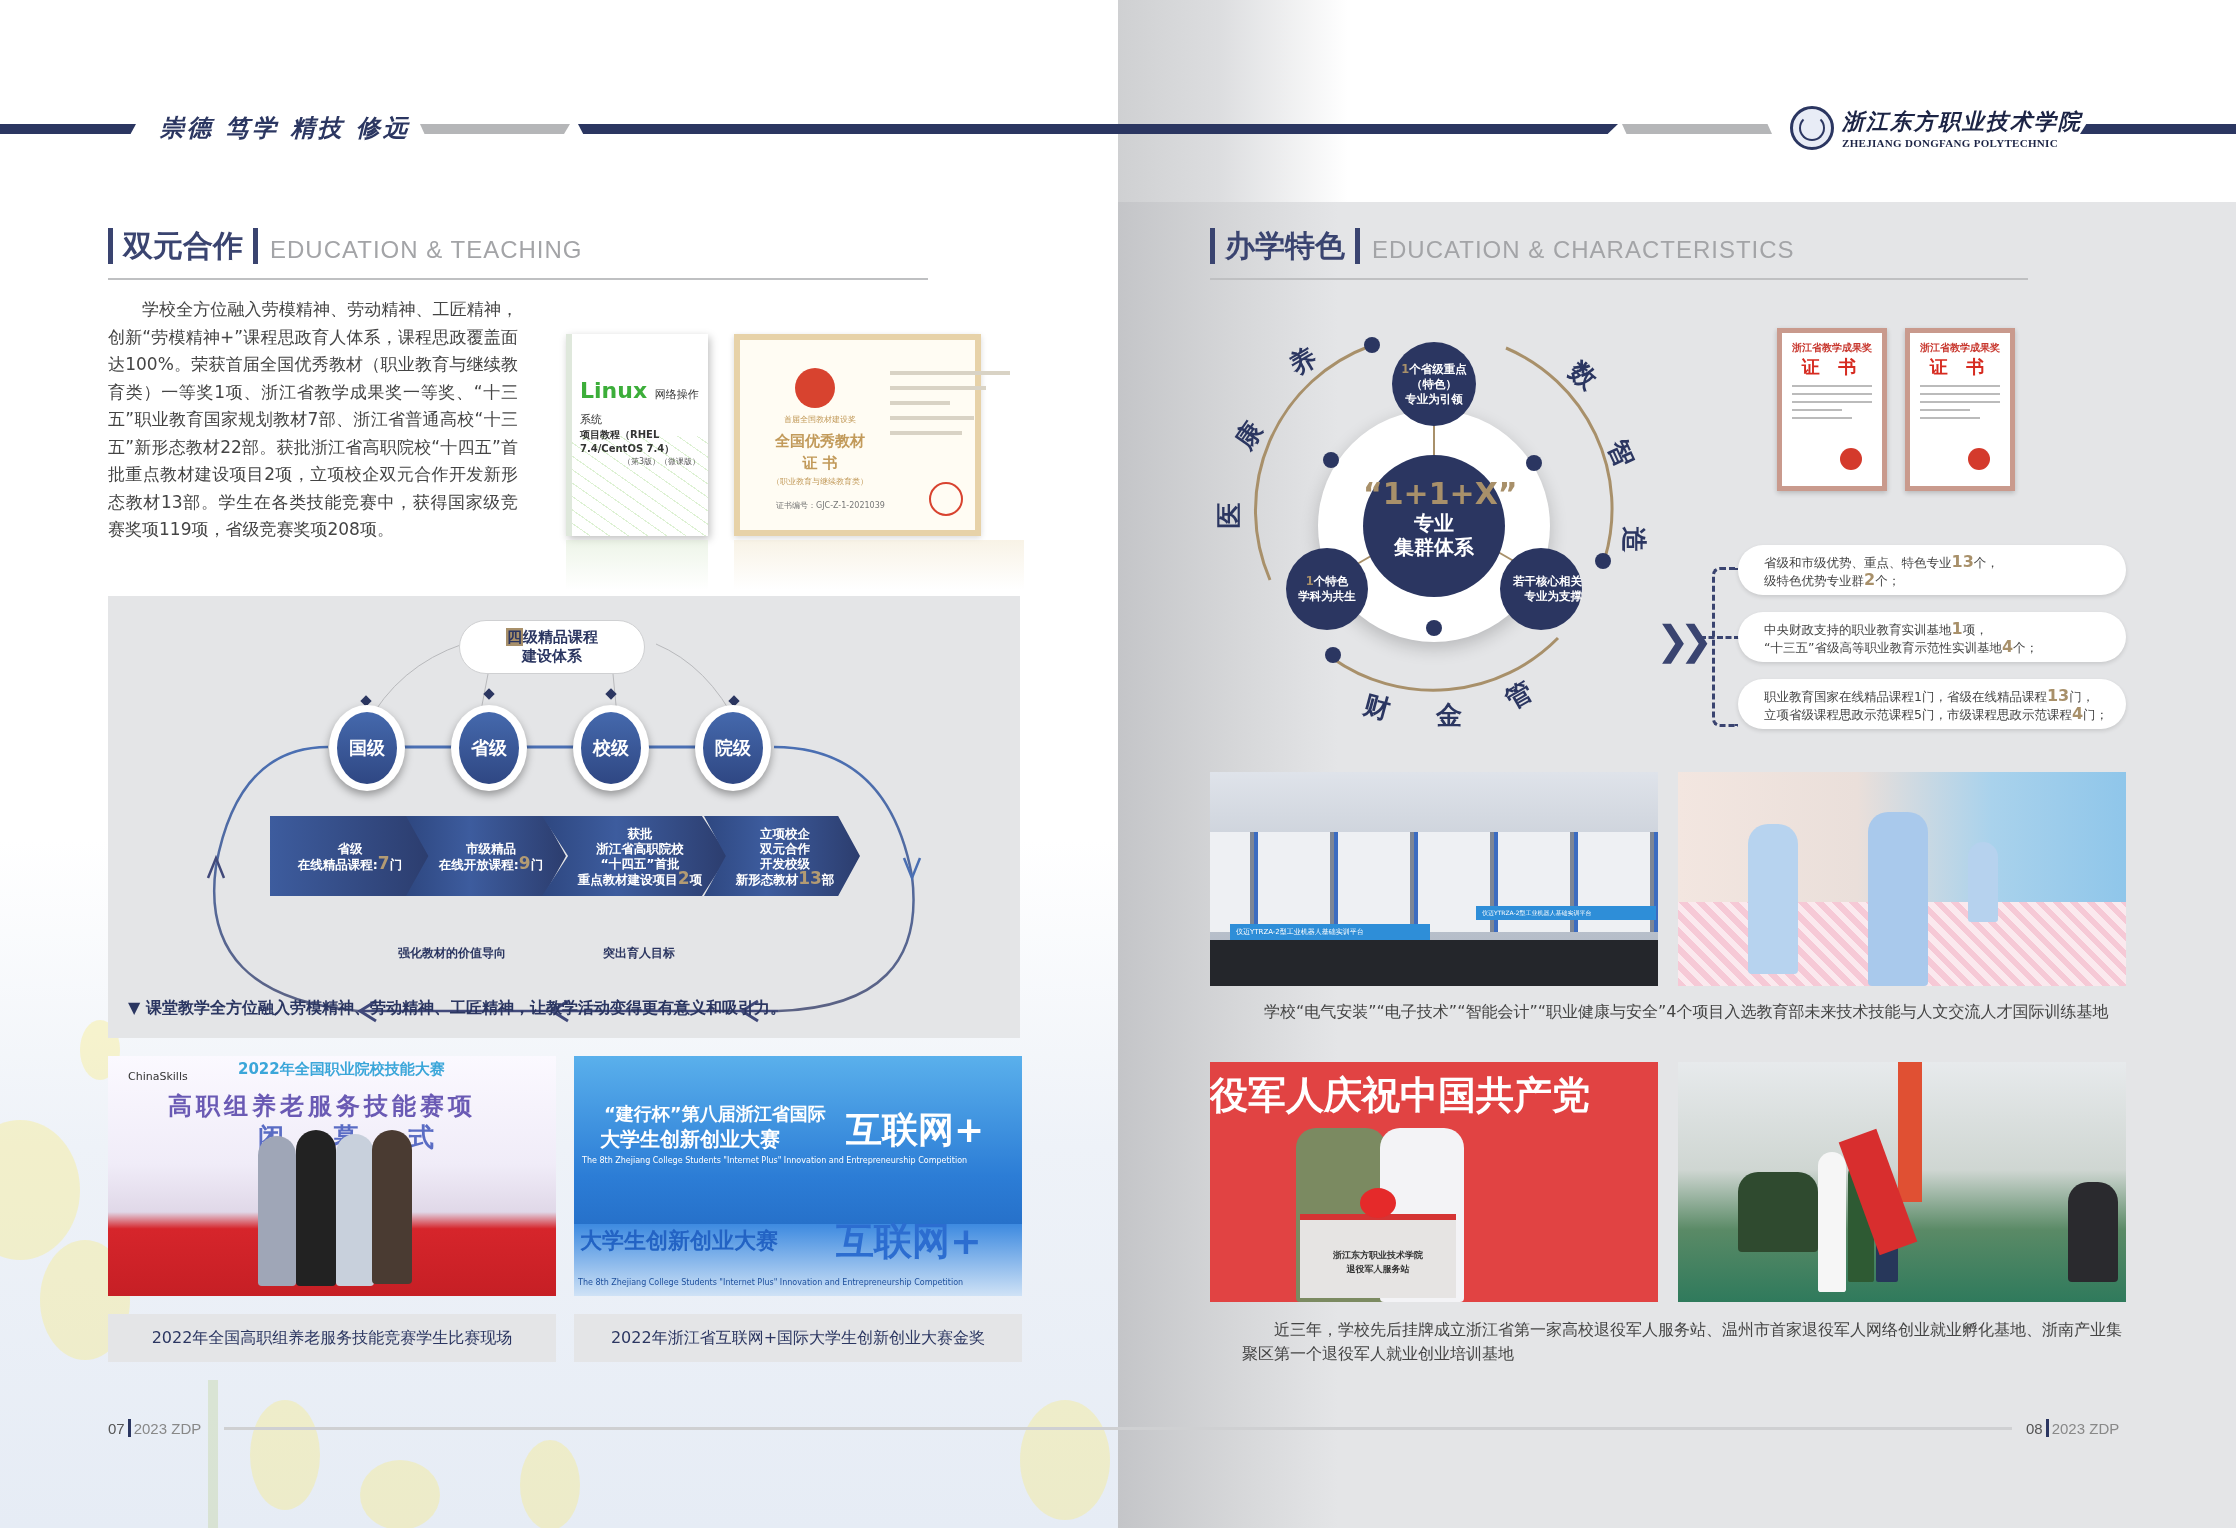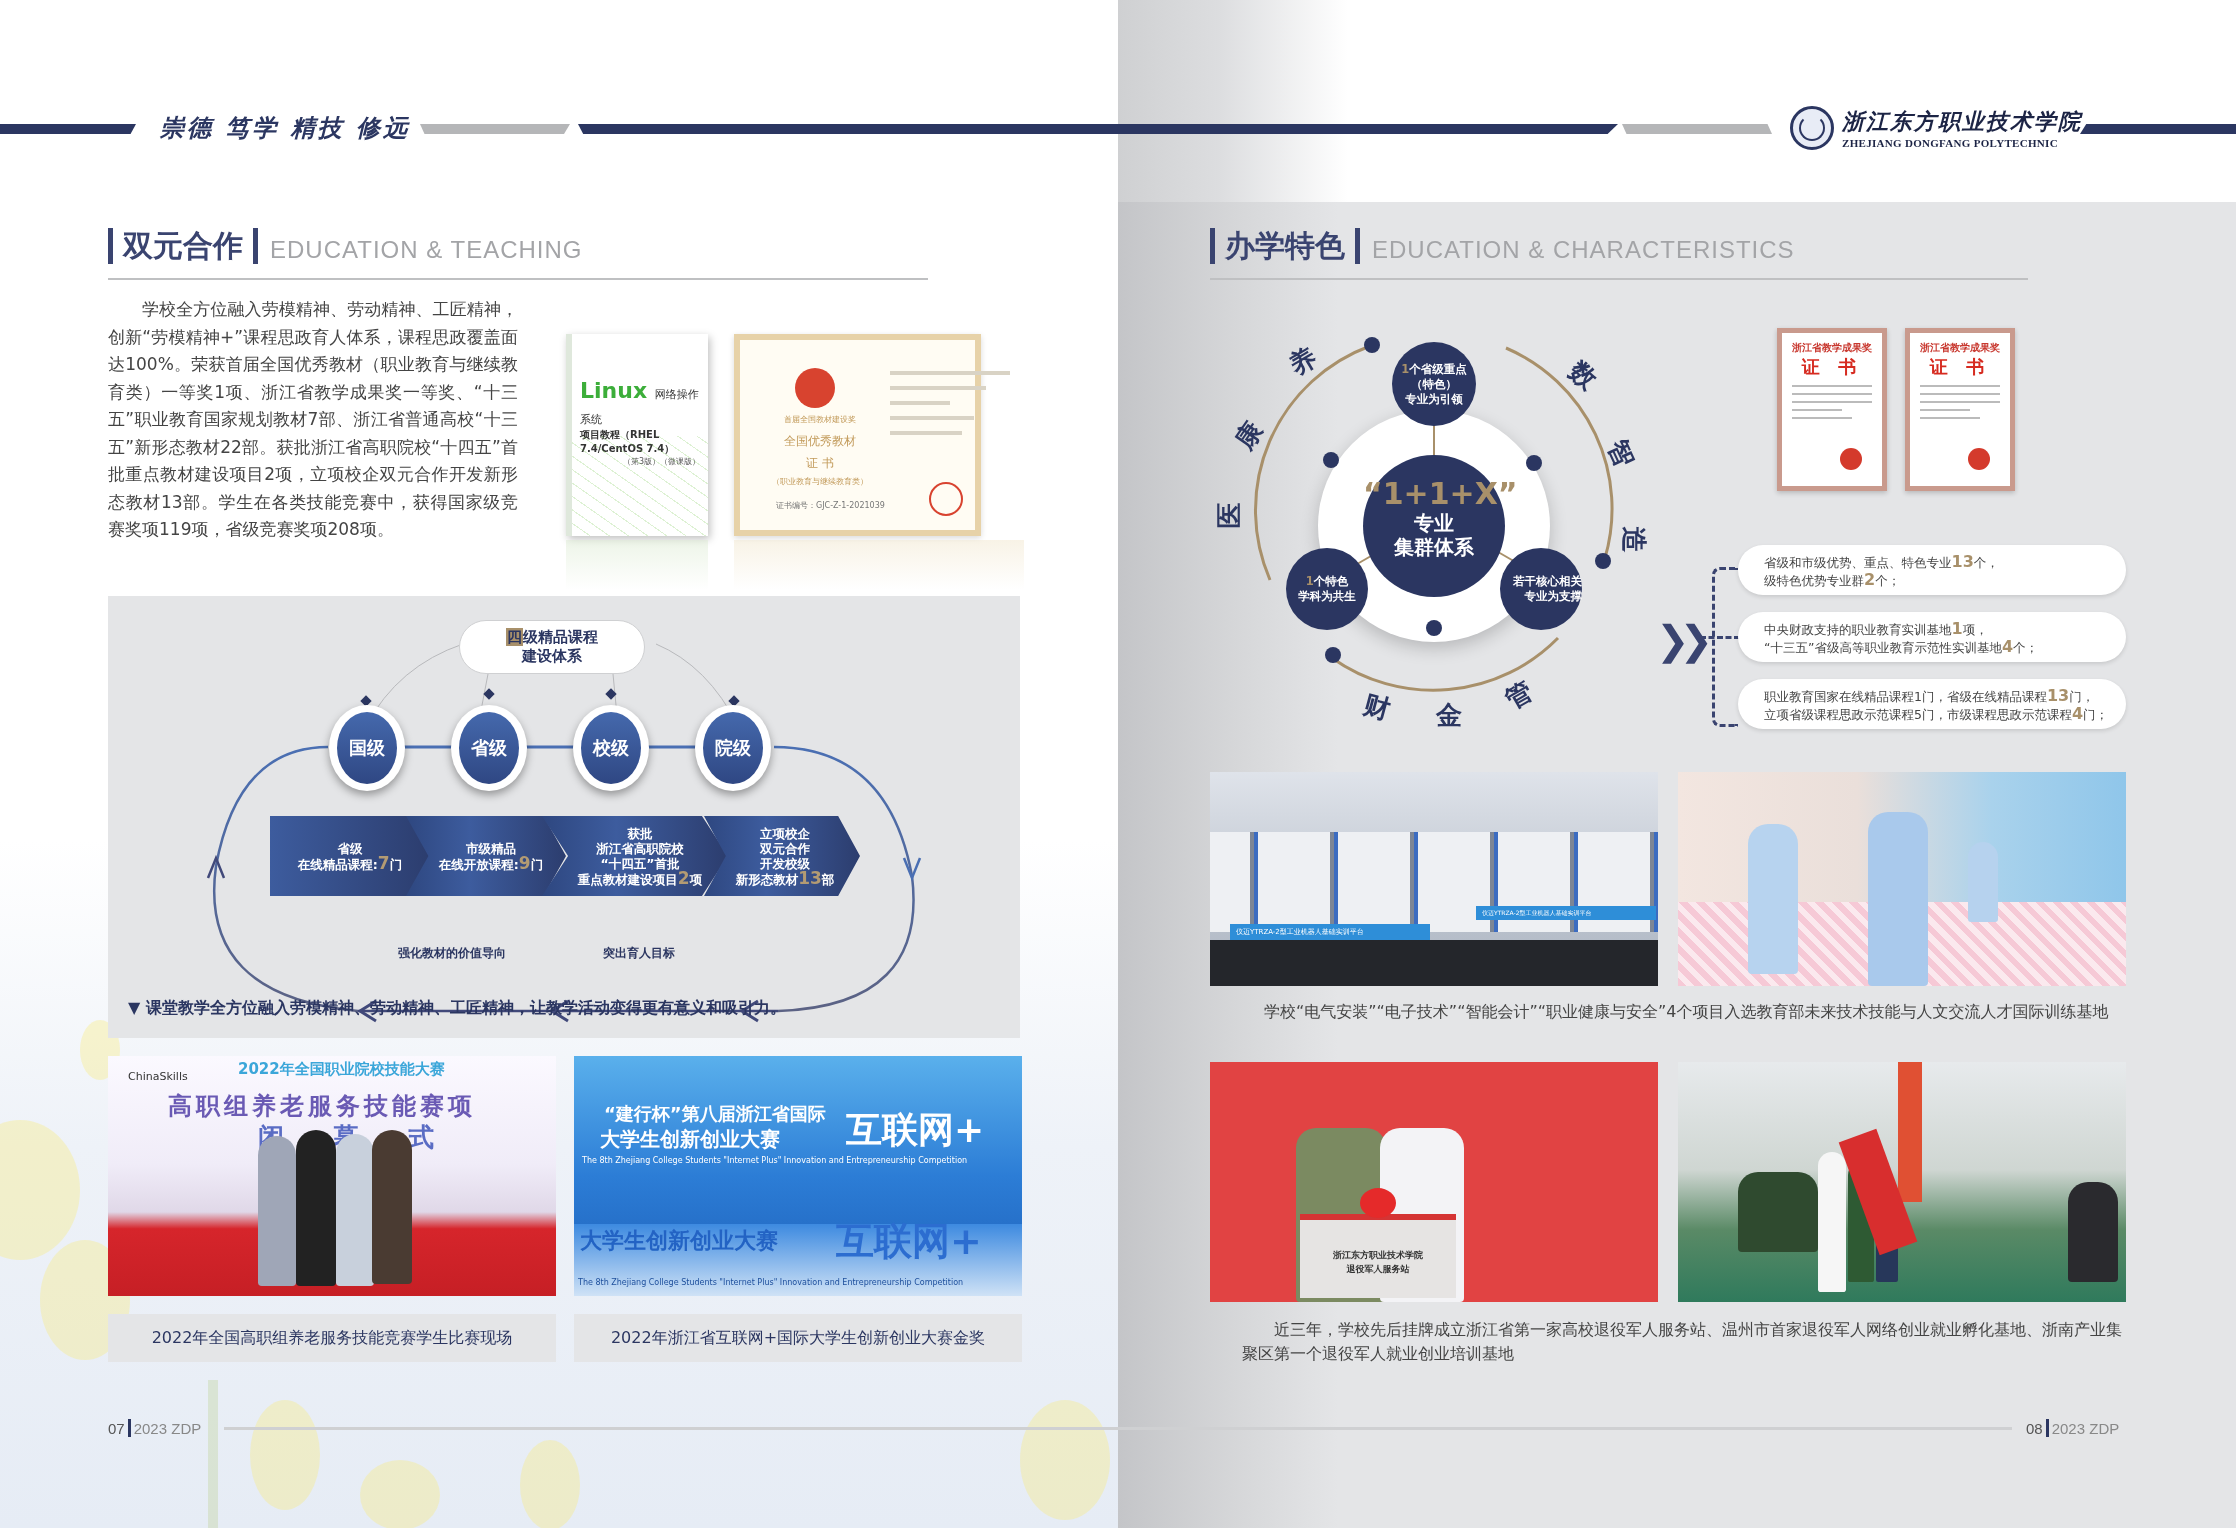--- a/index.html
+++ b/index.html
@@ -44,21 +44,21 @@
   .book .b-sub { font-size: 10px; color: #333; font-weight: bold; }
   .book .b-sub2 { font-size: 8px; color: #555; text-align: right; }
   .book .b-net { position: absolute; left: 0; bottom: 0; width: 100%; height: 100px;
     background: repeating-linear-gradient(35deg, transparent 0 10px, rgba(120,200,80,0.25) 10px 11px); }
   .book-reflect { position: absolute; left: 566px; top: 540px; width: 142px; height: 50px;
     background: linear-gradient(180deg, rgba(220,235,210,0.5), rgba(255,255,255,0)); }
 
   .cert { position: absolute; left: 734px; top: 334px; width: 247px; height: 202px; background: #fffcf3;
     border: 6px solid #e7d2a8; box-shadow: 0 2px 6px rgba(0,0,0,0.15); padding: 10px; }
   .cert .emblem { position: absolute; left: 55px; top: 28px; width: 40px; height: 40px; border-radius: 50%; background: #d8432f; }
-  .cert .c-title { position: absolute; left: 20px; top: 90px; width: 120px; text-align: center; color: #c29a5a; font-family: "DejaVu Serif", serif; font-size: 12px; font-weight: normal; line-height: 22px; }
+  .cert .c-title { position: absolute; left: 20px; top: 90px; width: 120px; text-align: center; color: #c29a5a; font-family: "DejaVu Serif", serif; font-size: 15px; font-weight: bold; line-height: 22px; }
   .cert .c-sub { position: absolute; left: 20px; top: 136px; width: 120px; text-align: center; color: #c29a5a; font-size: 8px; }
   .cert .c-no { position: absolute; left: 36px; top: 160px; font-size: 8px; color: #777; }
   .cert .c-lines { position: absolute; left: 150px; top: 20px; width: 120px; }
   .cert .c-lines div { height: 4px; background: #d9d3c5; margin: 11px 0; }
   .cert .seal { position: absolute; right: 12px; bottom: 14px; width: 34px; height: 34px; border-radius: 50%; border: 2px solid #d8432f; }
   .cert-reflect { position: absolute; left: 734px; top: 540px; width: 290px; height: 50px;
     background: linear-gradient(180deg, rgba(240,228,200,0.45), rgba(255,255,255,0)); }
 
   
   .panel { position: absolute; left: 108px; top: 596px; width: 912px; height: 442px; background: #e4e5e7; }
@@ -392,20 +392,21 @@
 </div>
 <div class="photo" style="left:1678px; top:772px; width:448px; height:214px; background:linear-gradient(90deg,#f3e6e0 0%,#eadfda 40%,#a9d2ec 70%,#8fc6ea 100%);">
   <div style="position:absolute; left:0; top:130px; width:448px; height:84px; background:repeating-linear-gradient(45deg,#f6c9d6 0 6px,#fbe9ee 6px 12px);"></div>
   <div class="person" style="left:70px; top:52px; width:50px; height:150px; background:#b7d3ef;"></div>
   <div class="person" style="left:190px; top:40px; width:60px; height:174px; background:#a9c9ec;"></div>
   <div class="person" style="left:290px; top:70px; width:30px; height:80px; background:#b6d2ee;"></div>
 </div>
 <div class="body-text" style="left:1232px; top:1000px; width:900px; text-indent:2em;">学校“电气安装”“电子技术”“智能会计”“职业健康与安全”4个项目入选教育部未来技术技能与人文交流人才国际训练基地</div>
 
 <div class="photo" style="left:1210px; top:1062px; width:448px; height:240px; background:#e14343;">
+  <div class="ph-text" style="left:0; top:8px; font-size:38px; color:#fff; font-family:'DejaVu Serif',serif; white-space:nowrap;">役军人庆祝中国共产党</div>
   <div class="person" style="left:86px; top:66px; width:90px; height:174px; background:#7b8a61;"></div>
   <div class="person" style="left:170px; top:66px; width:84px; height:174px; background:#f3f3f6;"></div>
   <div style="position:absolute; left:90px; top:152px; width:156px; height:84px; background:#e6e4e3; border-top:6px solid #d53434; text-align:center; font-size:9px; color:#333; font-weight:bold; padding-top:28px; line-height:14px;">
     <div>浙江东方职业技术学院</div>
     <div>退役军人服务站</div>
   </div>
   <div style="position:absolute; left:150px; top:126px; width:36px; height:30px; border-radius:50%; background:#e52a2a;"></div>
 </div>
 <div class="photo" style="left:1678px; top:1062px; width:448px; height:240px; background:linear-gradient(180deg,#e7eaec 0%,#cfd6d2 45%,#5a8a66 70%,#2f7a5c 100%);">
   <div style="position:absolute; left:220px; top:0; width:24px; height:140px; background:#e05033;"></div>

